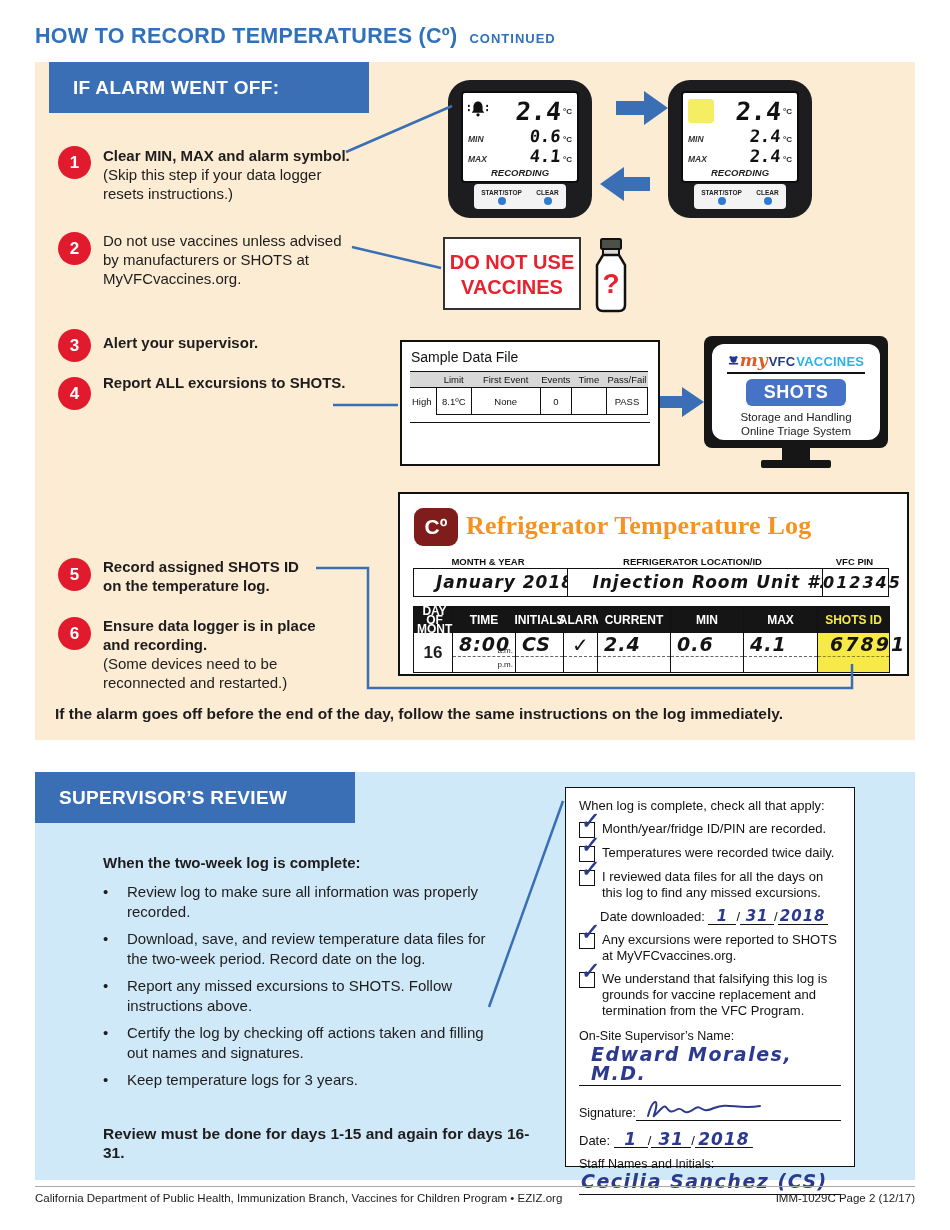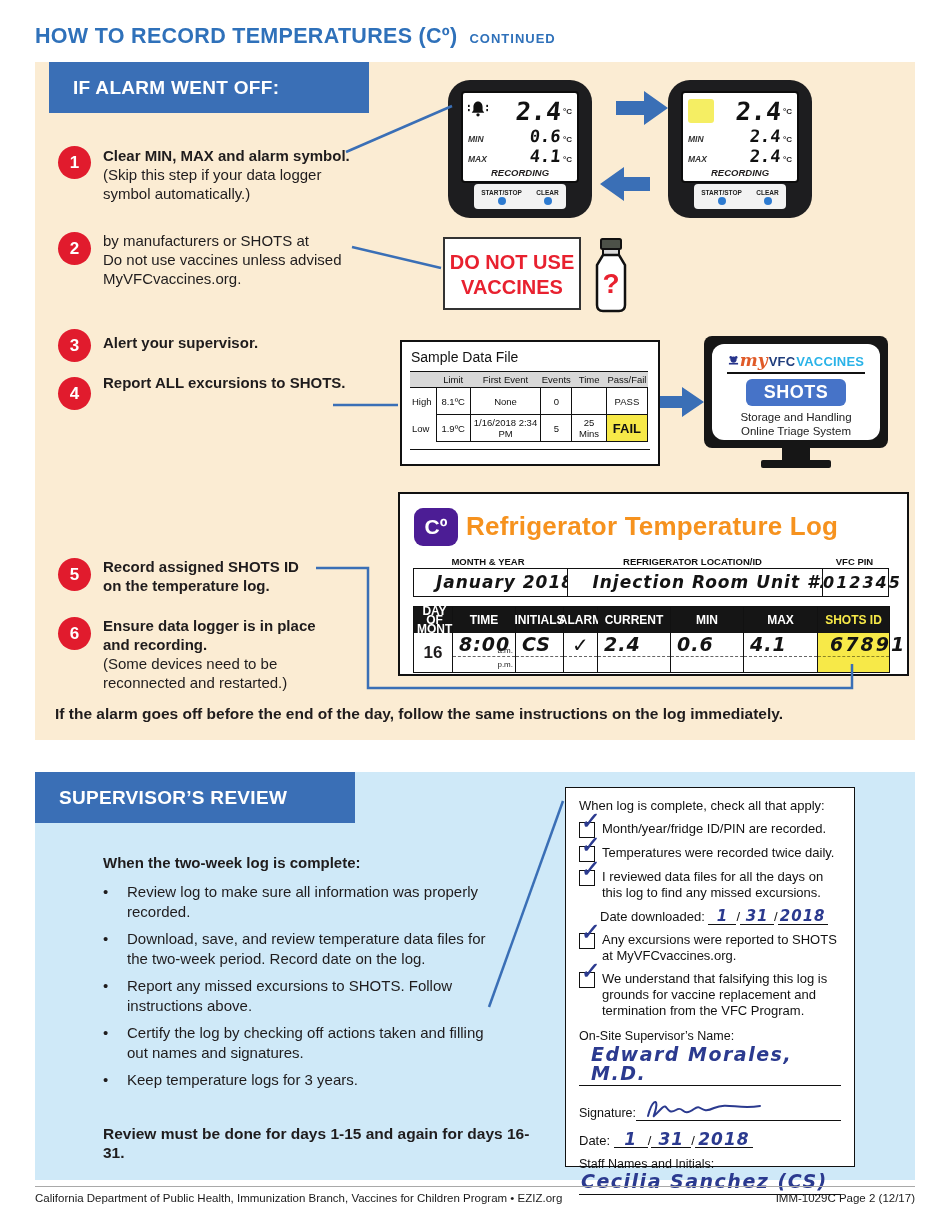--- a/index.html
+++ b/index.html
@@ -46,22 +46,22 @@
   .tv{background:#161616;border-radius:8px;}
   .tvscreen{position:absolute;left:8px;top:8px;right:8px;bottom:8px;background:#fff;border-radius:12px;text-align:center;overflow:hidden;}
   .logo-my{font-size:17px;font-weight:700;font-style:italic;color:#e05a28;font-family:"DejaVu Serif",serif;}
   .logo-vfc{font-size:13px;font-weight:800;color:#1f3d7c;letter-spacing:.2px;}
   .logo-vac{font-size:13px;font-weight:800;color:#2ab3e8;letter-spacing:.2px;}
   .logodiv{height:1.5px;background:#111;width:82%;margin:2px auto 5px;}
   .shotsbtn{display:inline-block;background:#4673c8;color:#fff;font-weight:700;font-size:18px;padding:3px 18px;border-radius:6px;letter-spacing:.5px;}
   .tvcap{font-size:11.5px;color:#222;line-height:14px;margin-top:4px;}
   
   .log-box{background:#fff;border:2px solid #111;}
-  .cbadge{background:#4c1d95;color:#fff;font-weight:700;font-size:21px;text-align:center;line-height:38px;border-radius:9px;}
-  .log-title{color:#f6921e;font-weight:700;font-size:26px;letter-spacing:.2px;}
+  .cbadge{background:#7f1d1d;color:#fff;font-weight:700;font-size:21px;text-align:center;line-height:38px;border-radius:9px;}
+  .log-title{color:#f6921e;font-weight:700;font-size:26px;letter-spacing:.2px;font-family:Liberation Serif, serif;}
   .flabel{font-size:9.5px;font-weight:700;text-align:center;color:#111;}
   .fbox{border:1.5px solid #111;background:#fff;text-align:center;}
   .hand{font-family:"DejaVu Sans",sans-serif;font-style:italic;font-weight:700;letter-spacing:1px;color:#141414;}
   .ink{color:#2b3a8f !important;}
   .ltable{display:flex;border:1.5px solid #111;}
   .lcol{box-sizing:border-box;border-right:1px solid #111;}
   .lcol:last-child{border-right:none;}
   .lth{background:#151515;color:#fff;font-size:12px;font-weight:700;height:26px;display:flex;align-items:center;justify-content:center;text-align:center;line-height:9px;}
   .lth.yel{color:#f7e948;}
   .sub-top{height:24px;border-bottom:1.5px dashed #666;position:relative;box-sizing:border-box;}
@@ -94,27 +94,27 @@
     <div class="doc-title-suffix">CONTINUED</div>
   </div>
 
   <div class="abs panel-cream" style="left:35px;top:62px;width:880px;height:678px;"></div>
   <div class="abs bar" style="left:35px;top:62px;width:296px;height:51px;margin-left:14px;">IF ALARM WENT OFF:</div>
 
   <div class="abs stepnum" style="left:58px;top:146px;">1</div>
   <div class="abs" style="left:103px;top:146px;width:280px;">
     <div class="h15">Clear MIN, MAX and alarm symbol.</div>
     <div class="t15">(Skip this step if your data logger</div>
-    <div class="t15">symbol automatically.)</div>
+    <div class="t15">resets instructions.)</div>
   </div>
 
   <div class="abs stepnum" style="left:58px;top:232px;">2</div>
   <div class="abs" style="left:103px;top:231px;width:285px;">
+    <div class="t15">Do not use vaccines unless advised</div>
     <div class="t15">by manufacturers or SHOTS at</div>
-    <div class="t15">Do not use vaccines unless advised</div>
     <div class="t15">MyVFCvaccines.org.</div>
   </div>
 
   <div class="abs stepnum" style="left:58px;top:329px;">3</div>
   <div class="abs h15" style="left:103px;top:333px;width:280px;">Alert your supervisor.</div>
 
   <div class="abs stepnum" style="left:58px;top:377px;">4</div>
   <div class="abs" style="left:103px;top:373px;width:288px;">
     <div class="h15" style="margin-bottom:5px;">Report ALL excursions to SHOTS.</div>
   </div>
@@ -232,28 +232,20 @@
         <th style="width:38px;">Pass/Fail</th>
       </tr>
       <tr>
         <td class="lbl">High</td>
         <td>8.1ºC</td>
         <td>None</td>
         <td>0</td>
         <td></td>
         <td>PASS</td>
       </tr>
-      <tr>
-        <td class="lbl">Low</td>
-        <td>1.9ºC</td>
-        <td>1/16/2018  2:34 PM</td>
-        <td>5</td>
-        <td>25 Mins</td>
-        <td class="fail">FAIL</td>
-      </tr>
     </tbody>
       </table>
     <div class="contline" style="margin:7px 8px 0;"></div>
   </div>
 
   <div class="abs tv" style="left:704px;top:336px;width:184px;height:112px;">
     <div class="tvscreen">
       <div style="margin-top:6px;display:flex;justify-content:center;align-items:baseline;gap:1px;">
         <span><svg width="11" height="11" viewBox="0 0 12 12">
               <circle cx="6" cy="5" r="3.4" fill="#27348b"></circle>

